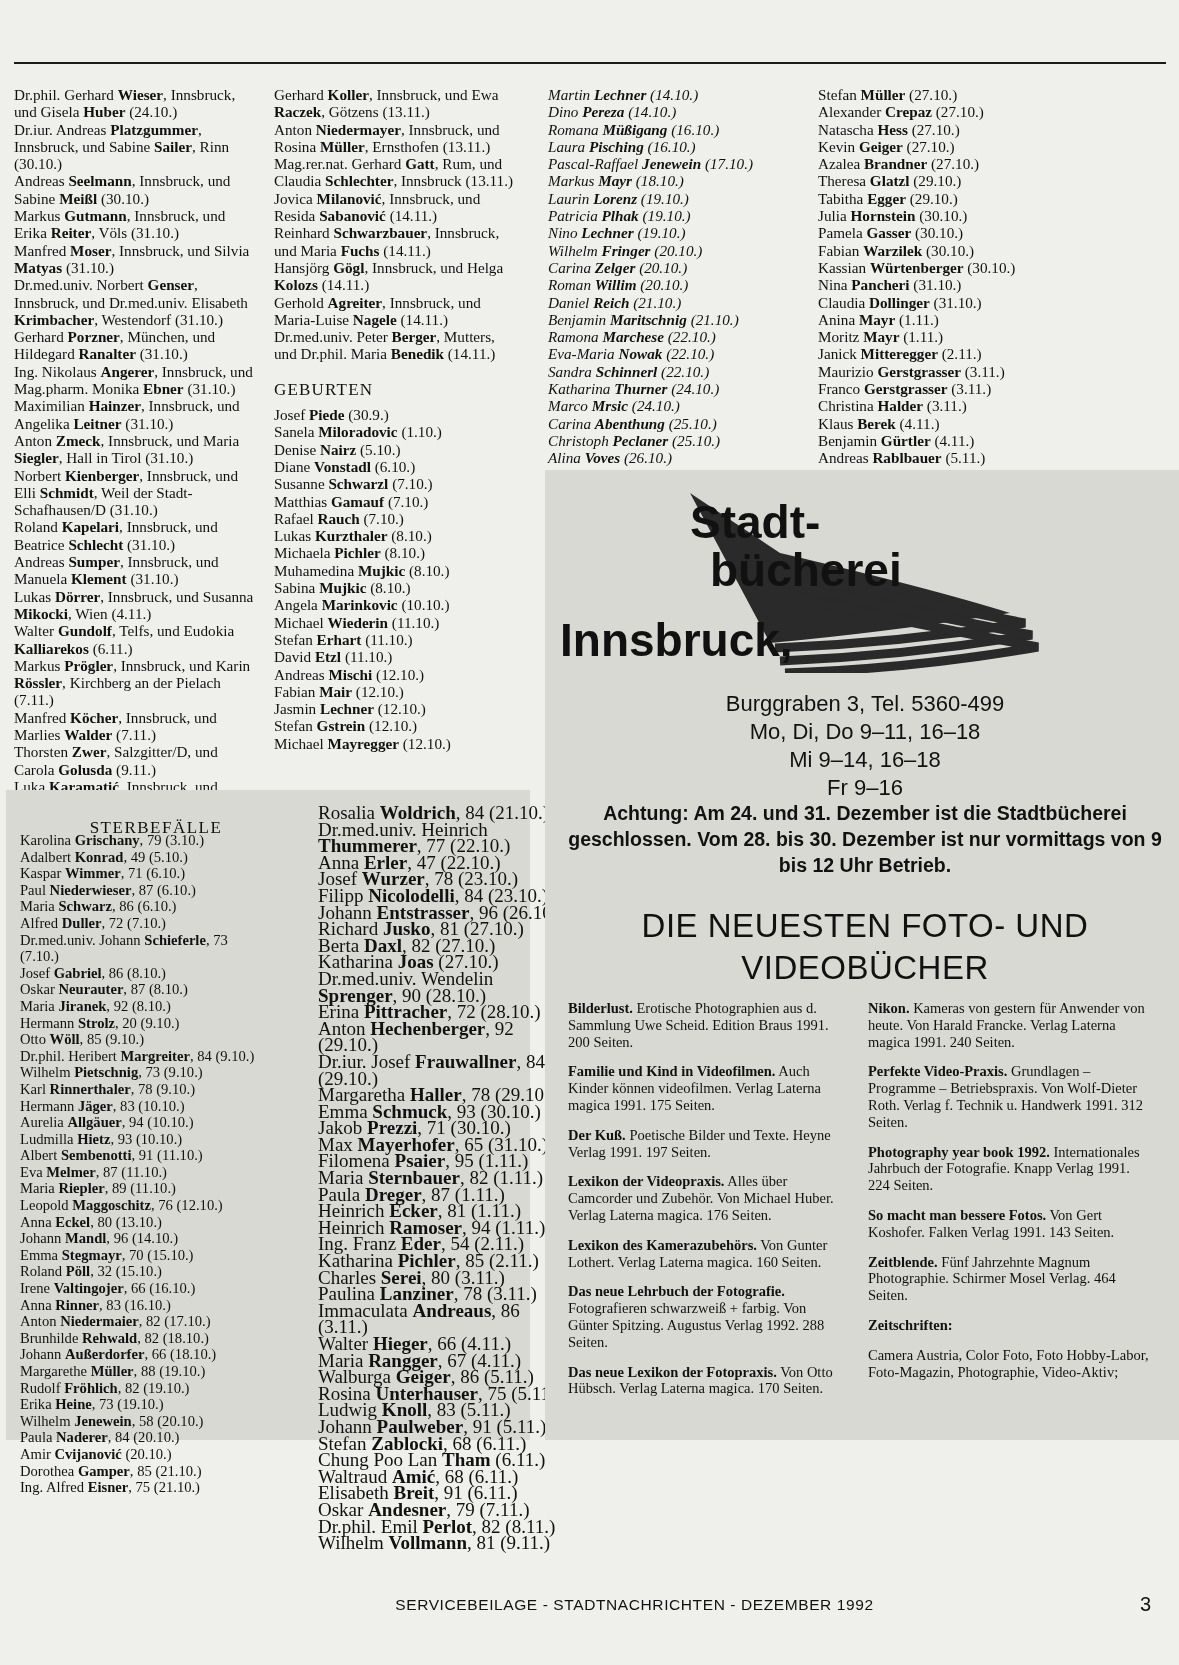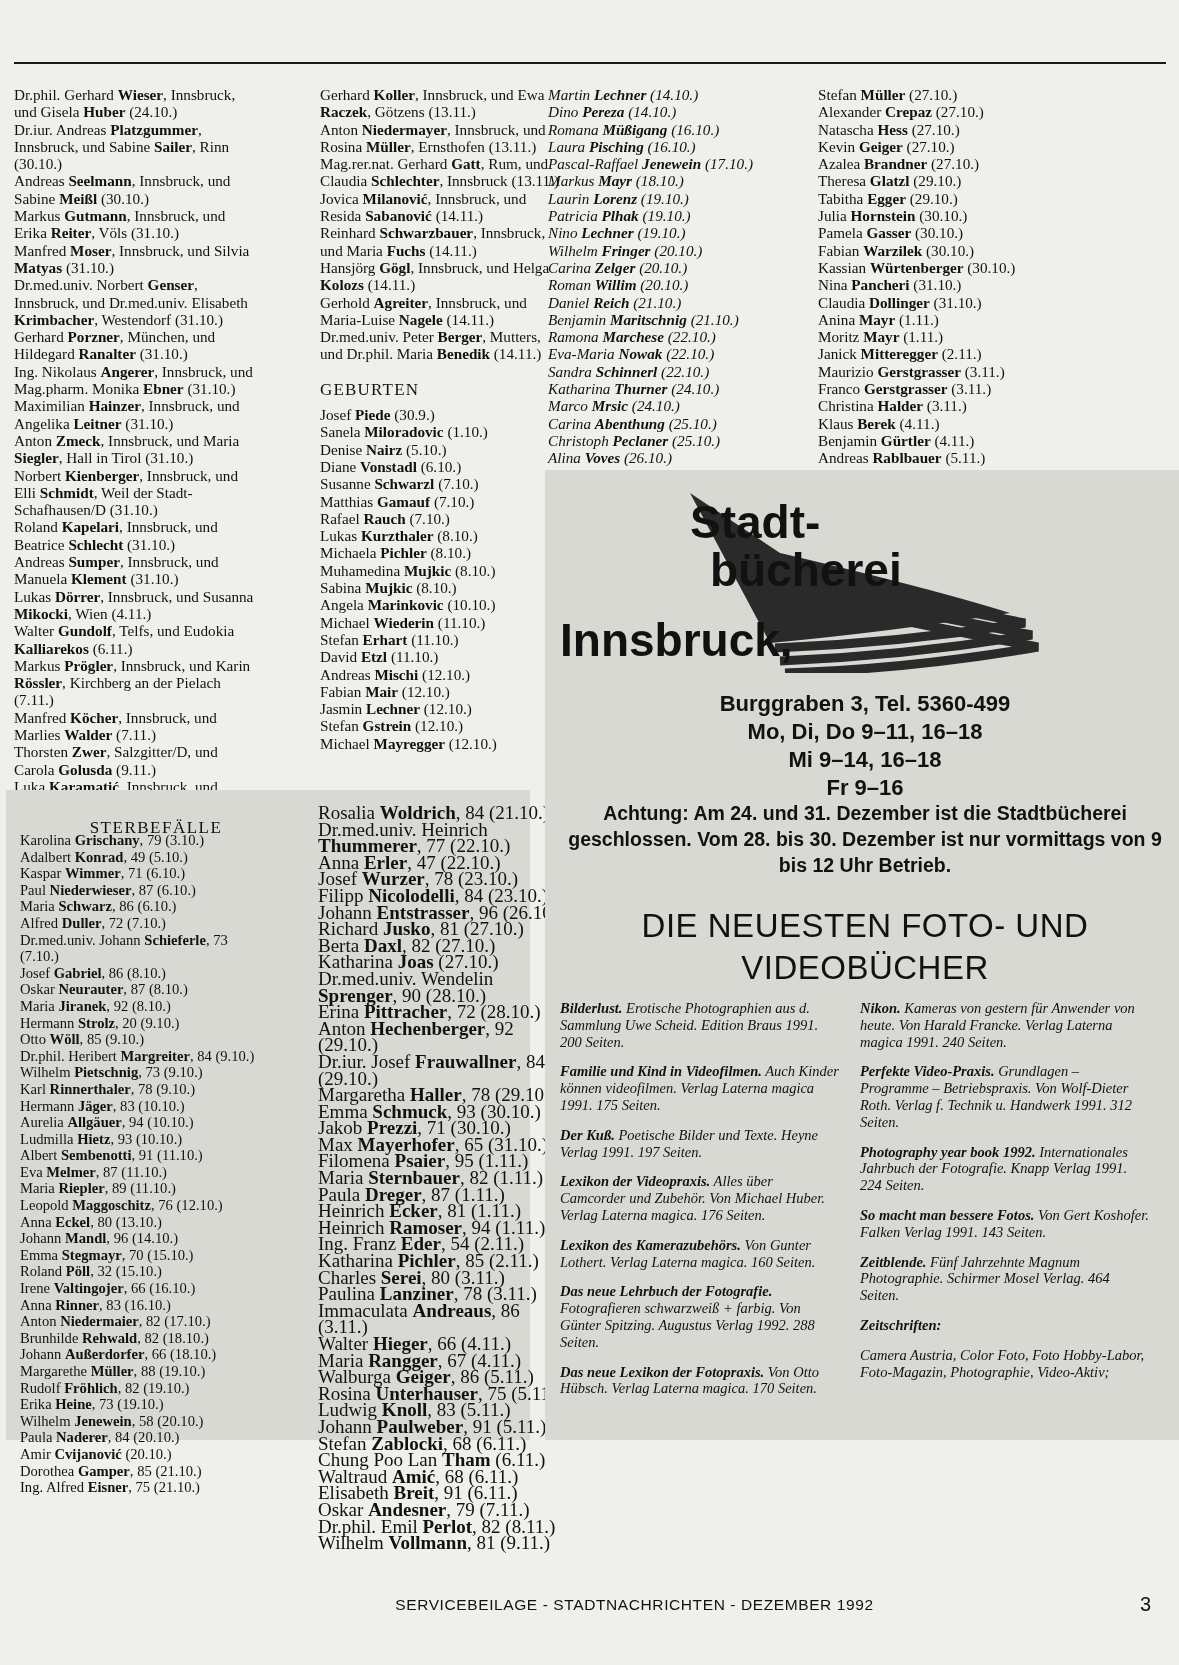--- a/index.html
+++ b/index.html
@@ -13,21 +13,21 @@
   }
   .page{position:absolute;left:0;top:0;width:1179px;height:1665px;}
   .rule{position:absolute;left:14px;top:62px;width:1152px;height:2px;background:#1a1a1a;}
 
   
   .col{position:absolute;font-size:15.2px;line-height:17.3px;}
   .col p{margin:0;}
 
   
   #c1{left:14px;top:86px;width:245px;}
-  #c2{left:274px;top:86px;width:245px;margin-left:46px;}
+  #c2{left:274px;top:86px;width:245px;}
   #c3{left:548px;top:86px;width:255px;font-style:italic;}
   #c4{left:818px;top:86px;width:250px;}
 
   .sect-head{
     text-align:left;font-size:17px;letter-spacing:1.2px;
     font-family:"Liberation Serif", serif;
     margin:18px 0 8px 0;
   }
 
   
@@ -41,29 +41,29 @@
 
   
   .logo{position:absolute;left:560px;top:485px;width:610px;height:300px;}
   .logo-text{position:absolute;font-family:"Liberation Sans", sans-serif;font-weight:bold;}
   .logo-l1{left:130px;top:10px;font-size:46px;}
   .logo-l2{left:150px;top:58px;font-size:46px;}
   .logo-l3{left:0px;top:128px;font-size:46px;}
   .logo-lines{position:absolute;left:120px;top:8px;width:400px;height:180px;}
 
   .addr{position:absolute;left:560px;top:690px;width:610px;text-align:center;
-        font-family:"Liberation Sans", sans-serif;font-size:22px;line-height:28px;font-weight:bold;}
+        font-family:"Liberation Sans", sans-serif;font-size:22px;line-height:28px;}
   .notice{position:absolute;left:560px;top:800px;width:610px;text-align:center;
         font-family:"Liberation Sans", sans-serif;font-weight:bold;font-size:19.5px;line-height:26px;}
   .bigtitle{position:absolute;left:560px;top:905px;width:610px;text-align:center;
         font-family:"Liberation Sans", sans-serif;font-size:33px;line-height:42px;letter-spacing:.5px;}
 
   #bc1{left:560px;top:1000px;width:280px;font-size:14.5px;line-height:16.8px;}
   #bc2{left:860px;top:1000px;width:290px;font-size:14.5px;line-height:16.8px;}
-  #bc1 p,#bc2 p{margin:0 0 13px 0;font-style:italic;}
+  #bc1 p,#bc2 p{margin:0 0 13px 8px;}
 
   .footer{position:absolute;left:0;top:1596px;width:1179px;text-align:center;
           font-family:"Liberation Sans", sans-serif;font-size:15.5px;letter-spacing:.6px;padding-left:45px;}
   .pageno{position:absolute;right:28px;top:1593px;font-family:"Liberation Sans", sans-serif;font-size:20px;}
 </style>
 </head>
 <body>
 
 <div class="page">
 

